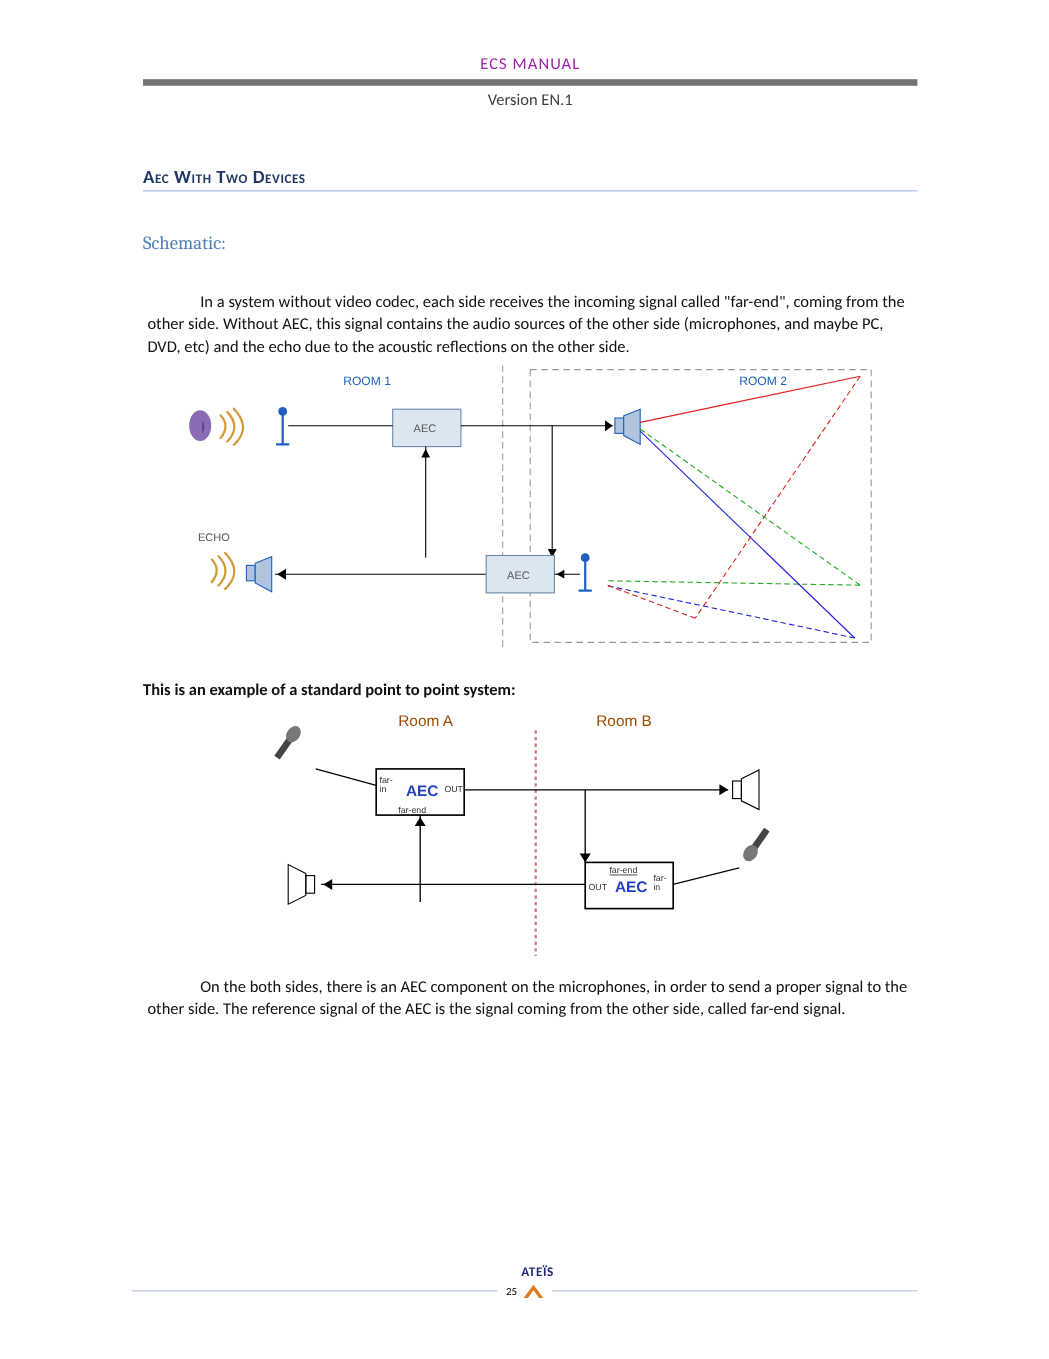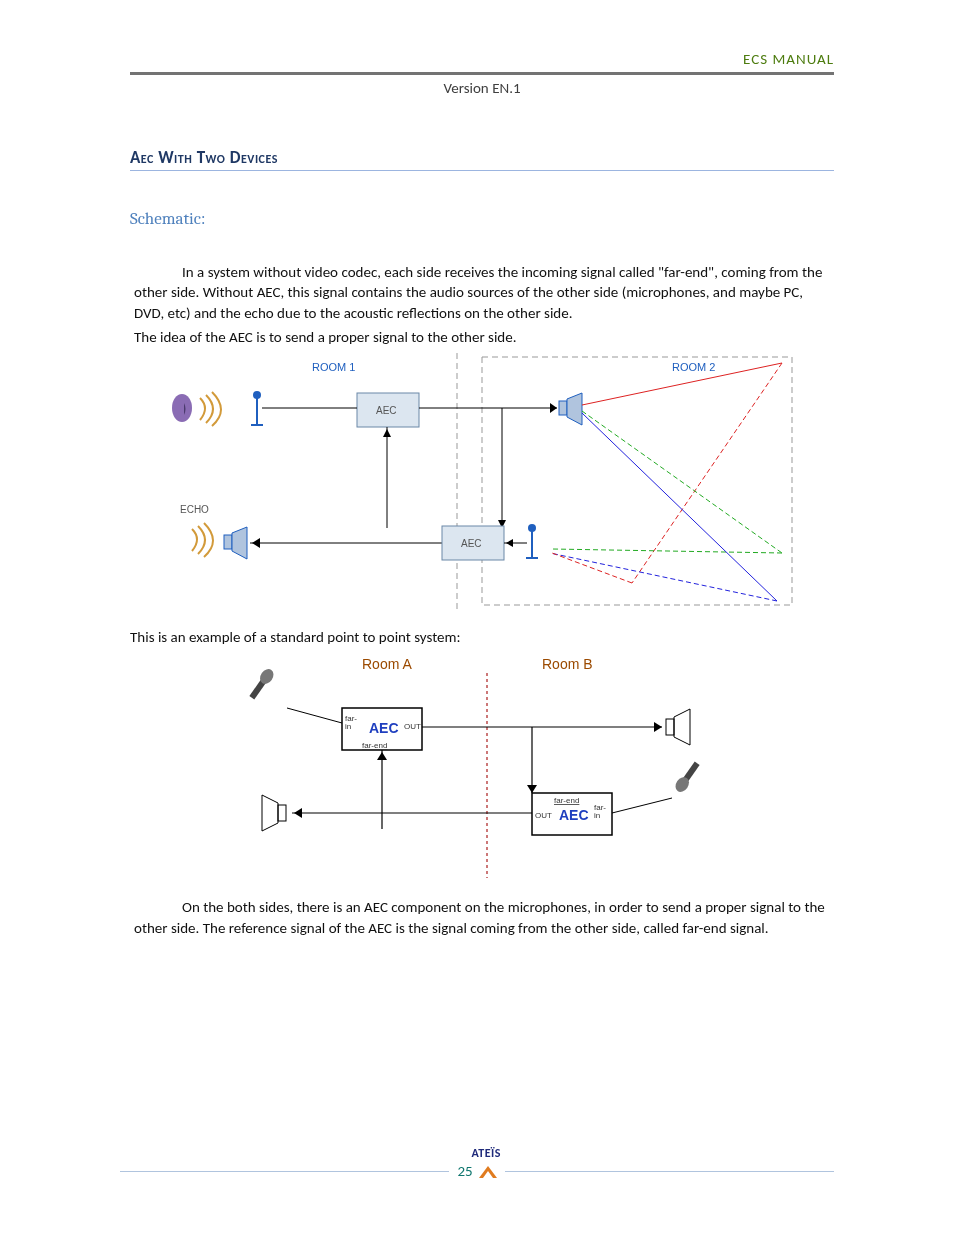--- a/index.html
+++ b/index.html
@@ -7,24 +7,24 @@
     width: 954px;
     height: 1235px;
     background: #fff;
     font-family: Calibri, "Segoe UI", Arial, sans-serif;
     font-size: 15px;
     color: #000;
     position: relative;
     padding: 50px 120px 0 130px;
   }
   .header-top {
-    text-align: right;
-    border-bottom: 3px solid #737373;
+    text-align: center;
+    border-bottom: 6px solid #737373;
     padding-bottom: 4px;
-    color: #4d7c0f;
+    color: #a21caf;
     font-size: 15px;
     letter-spacing: 1px;
   }
   .header-sub {
     text-align: center;
     font-size: 15px;
     margin-top: 4px;
     color: #404040;
   }
   .section-heading {
@@ -50,22 +50,23 @@
   }
   .body-text p { margin: 4px; }
   .indent { text-indent: 48px; }
   .fig-wrap {
     display: flex;
     justify-content: center;
     margin: 6px 0 14px 0;
   }
   .fig-wrap svg { display:block; }
   .caption-text {
-    margin-top: 14px;
+    margin-top: 26px;
     margin-bottom: 2px;
+    font-weight: bold;
   }
   .footer {
     position: absolute;
     left: 120px; right: 120px; bottom: 55px;
     display: flex;
     align-items: center;
     justify-content: center;
     gap: 8px;
   }
   .footer .rule {
@@ -81,21 +82,21 @@
   }
   .footer .logo-text {
     color: #1f2a7a;
     font-weight: bold;
     font-size: 12px;
     letter-spacing: .5px;
     position: absolute;
     top: -16px;
     left: 14px;
   }
-  .page-no { font-size: 15px; color:#0f766e; }
+  .page-no { font-size: 10px; color:#000000; }
   .logo-mark {
     width: 18px; height: 14px; display:inline-block;
     position: relative;
   }
   .logo-mark::before {
     content:""; position:absolute; left:0; bottom:0;
     border-left:9px solid transparent; border-right:9px solid transparent;
     border-bottom:12px solid #e07b1f;
   }
   .logo-mark::after {
@@ -109,21 +110,20 @@
 
 <div class="header-top">ECS  MANUAL</div>
 <div class="header-sub">Version EN.1</div>
 
 <div class="section-heading">Aec With Two Devices</div>
 
 <div class="sub-heading">Schematic:</div>
 
 <div class="body-text">
   <p class="indent">In a system without video codec, each side receives the incoming signal called "far-end", coming from the other side. Without AEC, this signal contains the audio sources of the other side (microphones, and maybe PC, DVD, etc) and the echo due to the acoustic reflections on the other side.</p>
-  <p>The idea of the AEC is to send a proper signal to the other side.</p>
 </div>
 
 <div class="fig-wrap">
 <svg width="640" height="260" viewBox="0 0 640 260">
 
   <line x1="295" y1="0" x2="295" y2="260" stroke="#999" stroke-width="1" stroke-dasharray="6 4"></line>
 
   <rect x="320" y="4" width="310" height="248" fill="none" stroke="#999" stroke-width="1" stroke-dasharray="6 4"></rect>
 
   <text x="150" y="18" fill="#1f5fbf" font-size="11" font-family="Arial">ROOM 1</text>

